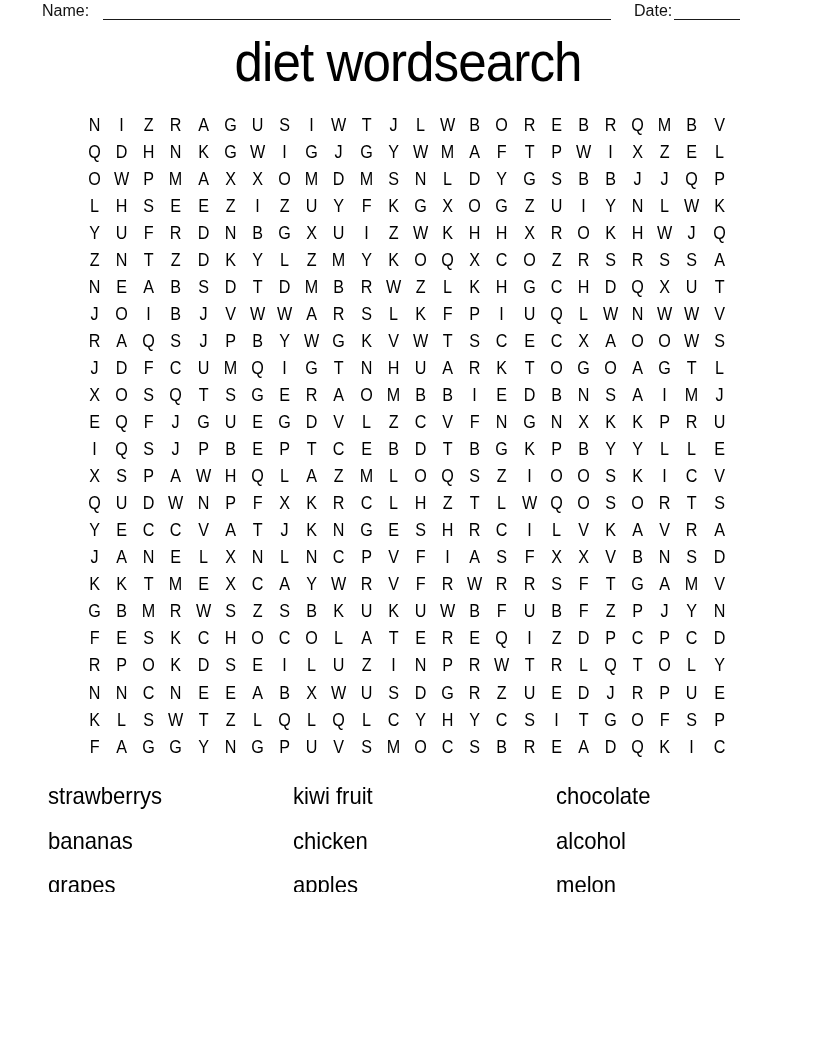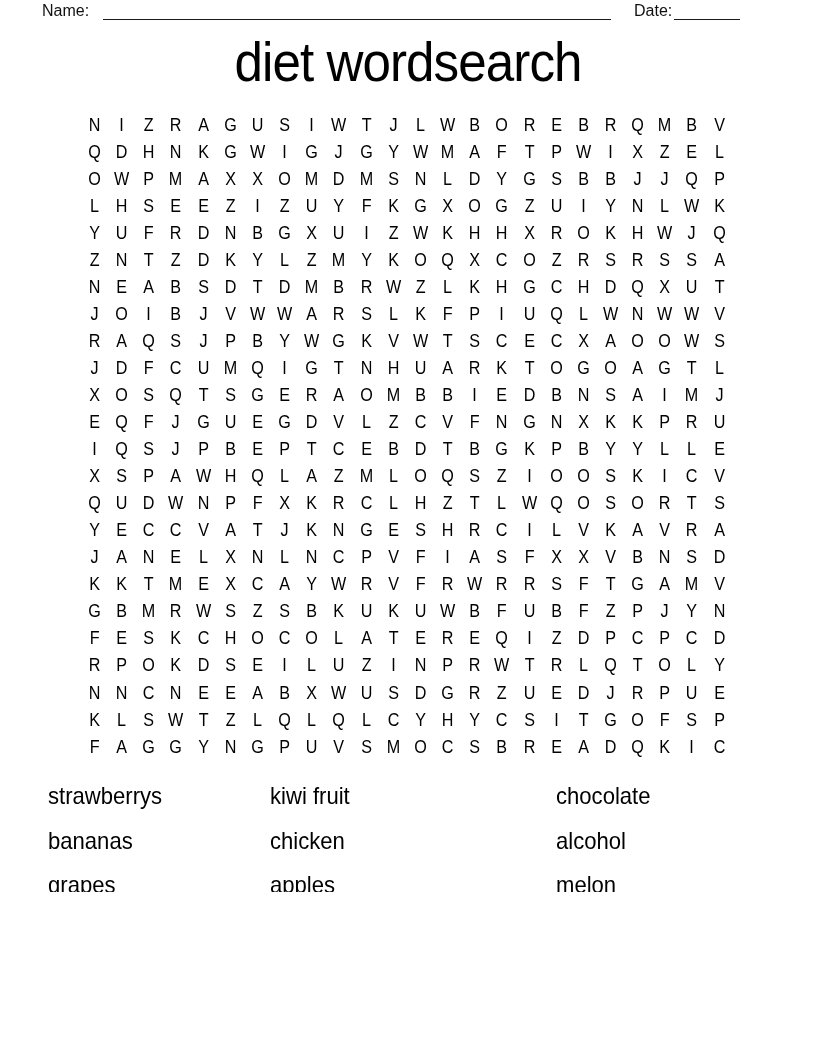--- a/index.html
+++ b/index.html
@@ -31,21 +31,21 @@
     grid-auto-rows:27.05px;
   }
   .grid-cell {
     display:flex; align-items:center; justify-content:center;
     font-size:19px; font-weight:400; color:#000;
     transform:scaleX(0.85); transform-origin:50% 50%;
   }
   
   .word-col { position:absolute; top:774px; }
   .word-col-1 { left:48px; }
-  .word-col-2 { left:270px; }
+  .word-col-2 { left:293px; }
   .word-col-3 { left:556px; }
   .word {
     height:44.4px; display:flex; align-items:center;
     font-size:24px; color:#000; white-space:nowrap;
     transform:scaleX(0.92); transform-origin:0 50%;
   }
 </style>
 </head>
 <body>
 

